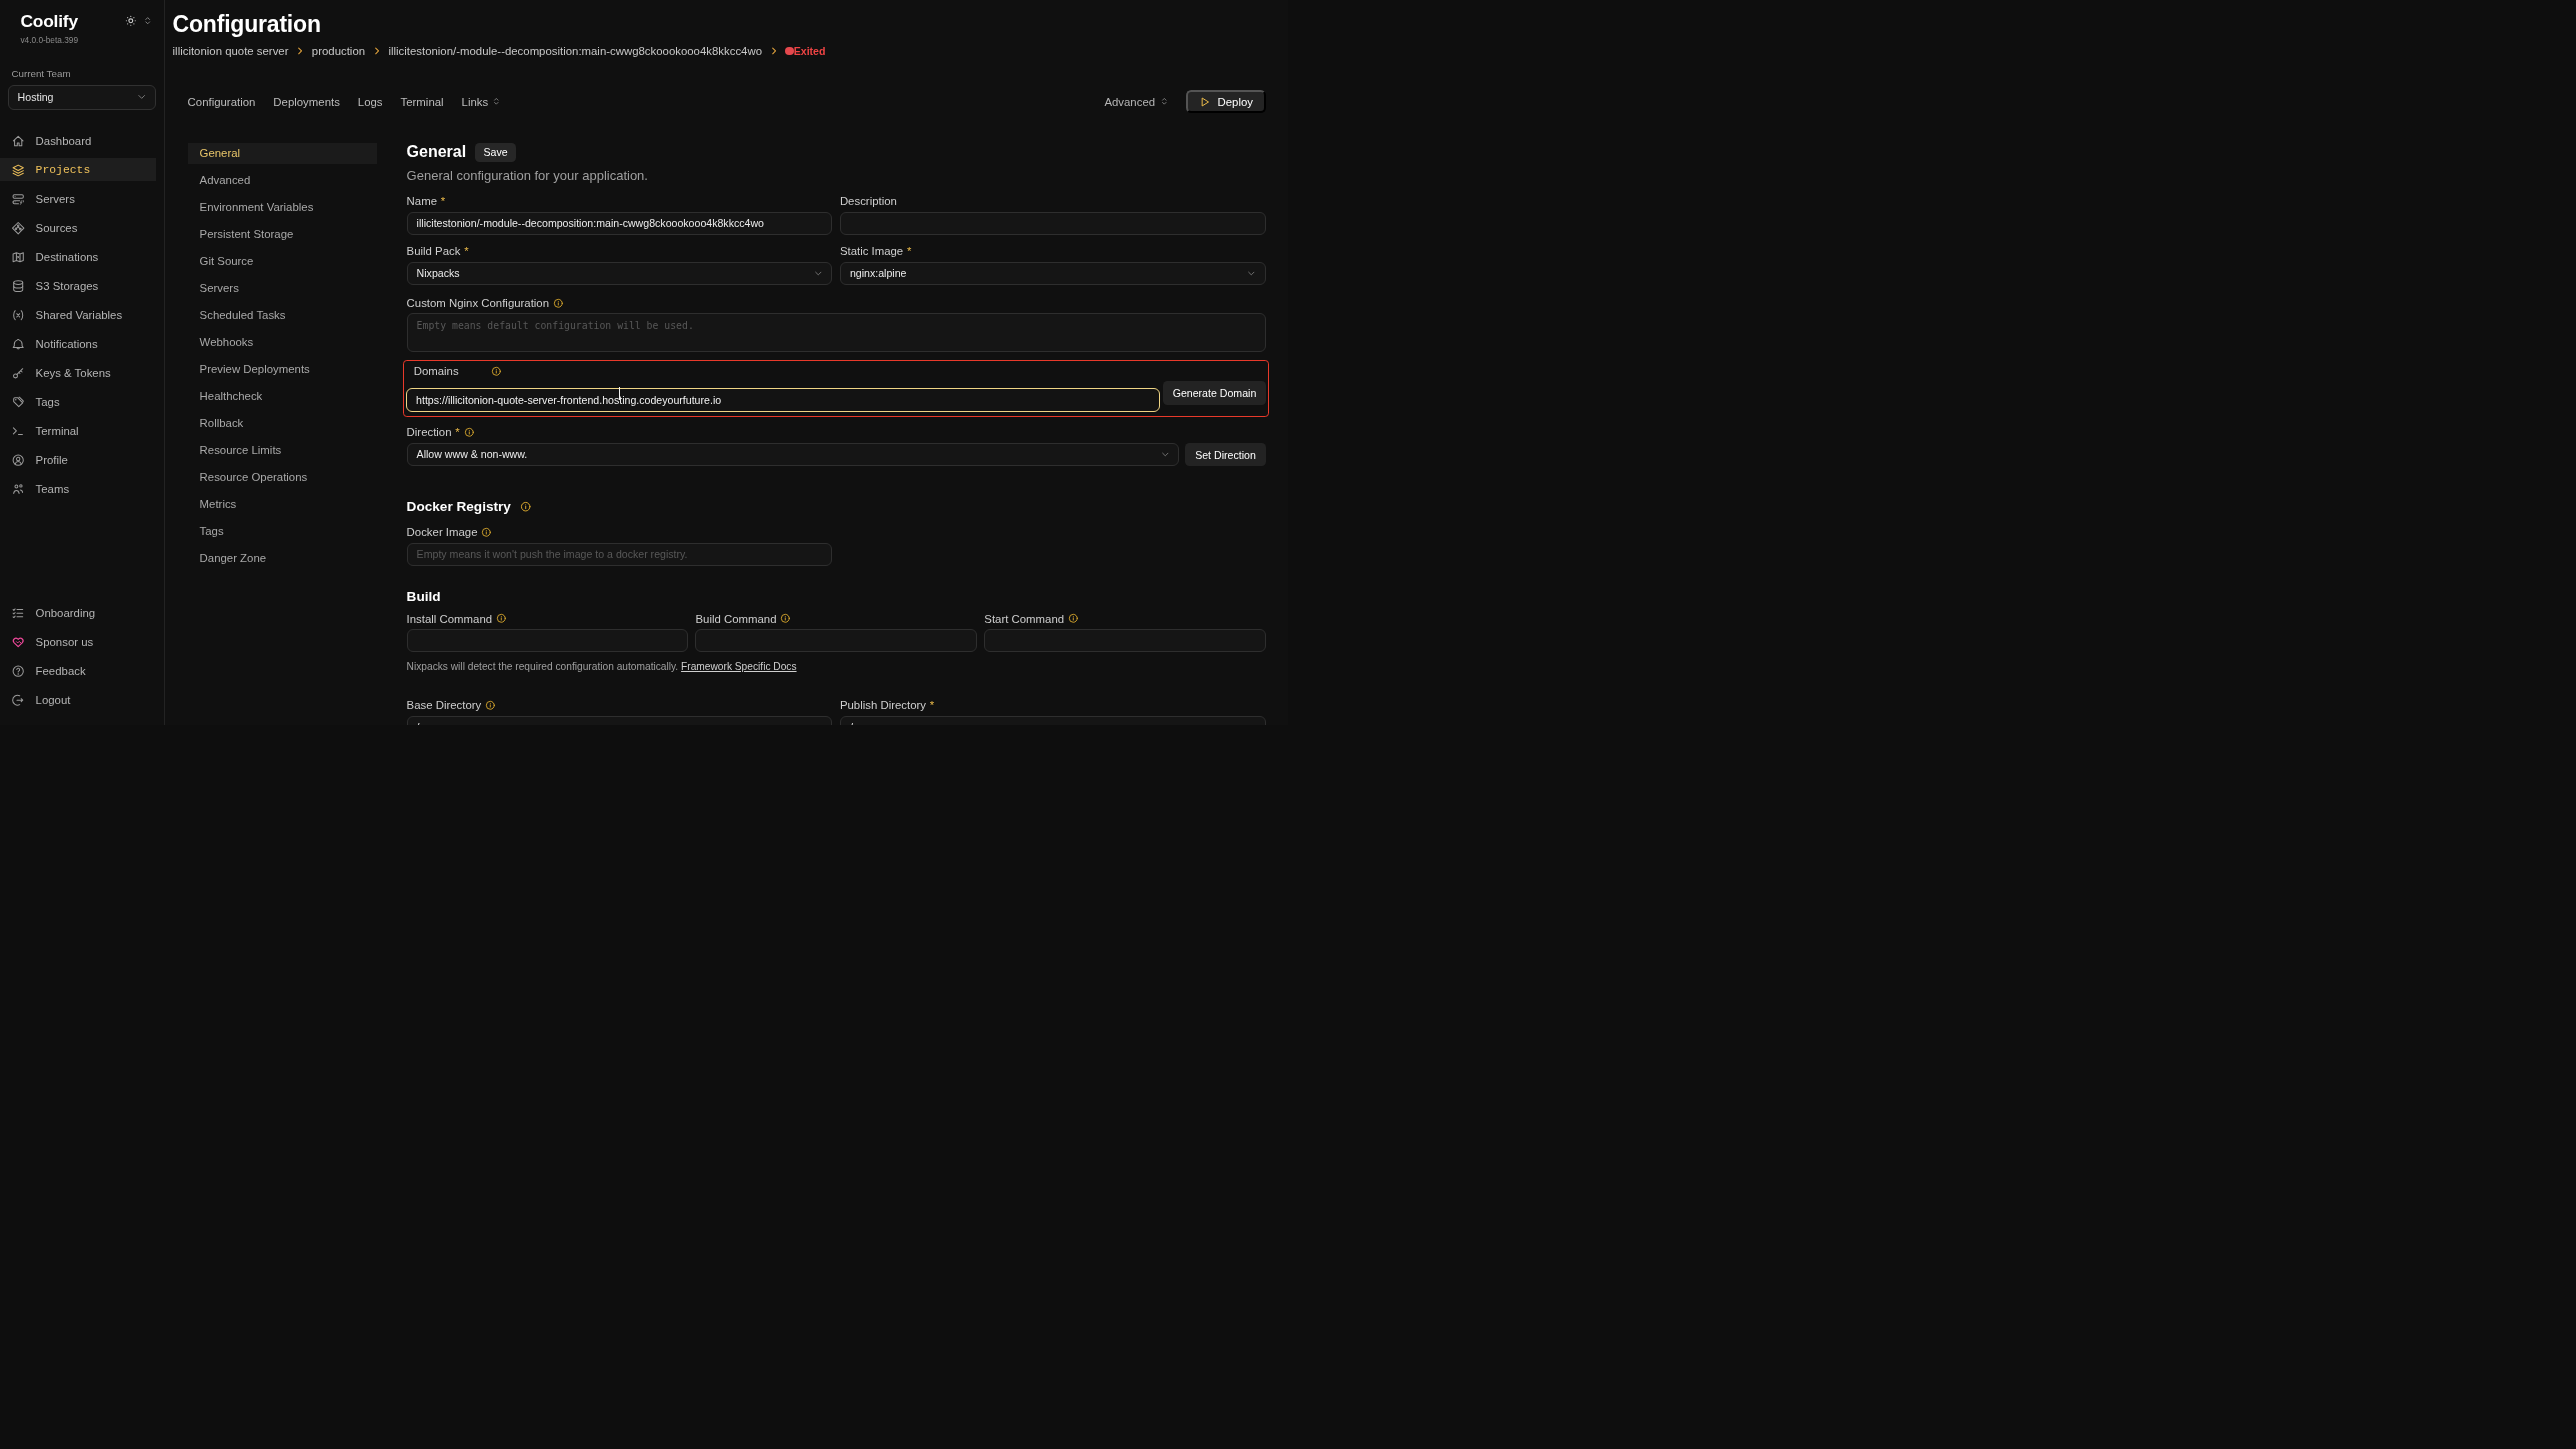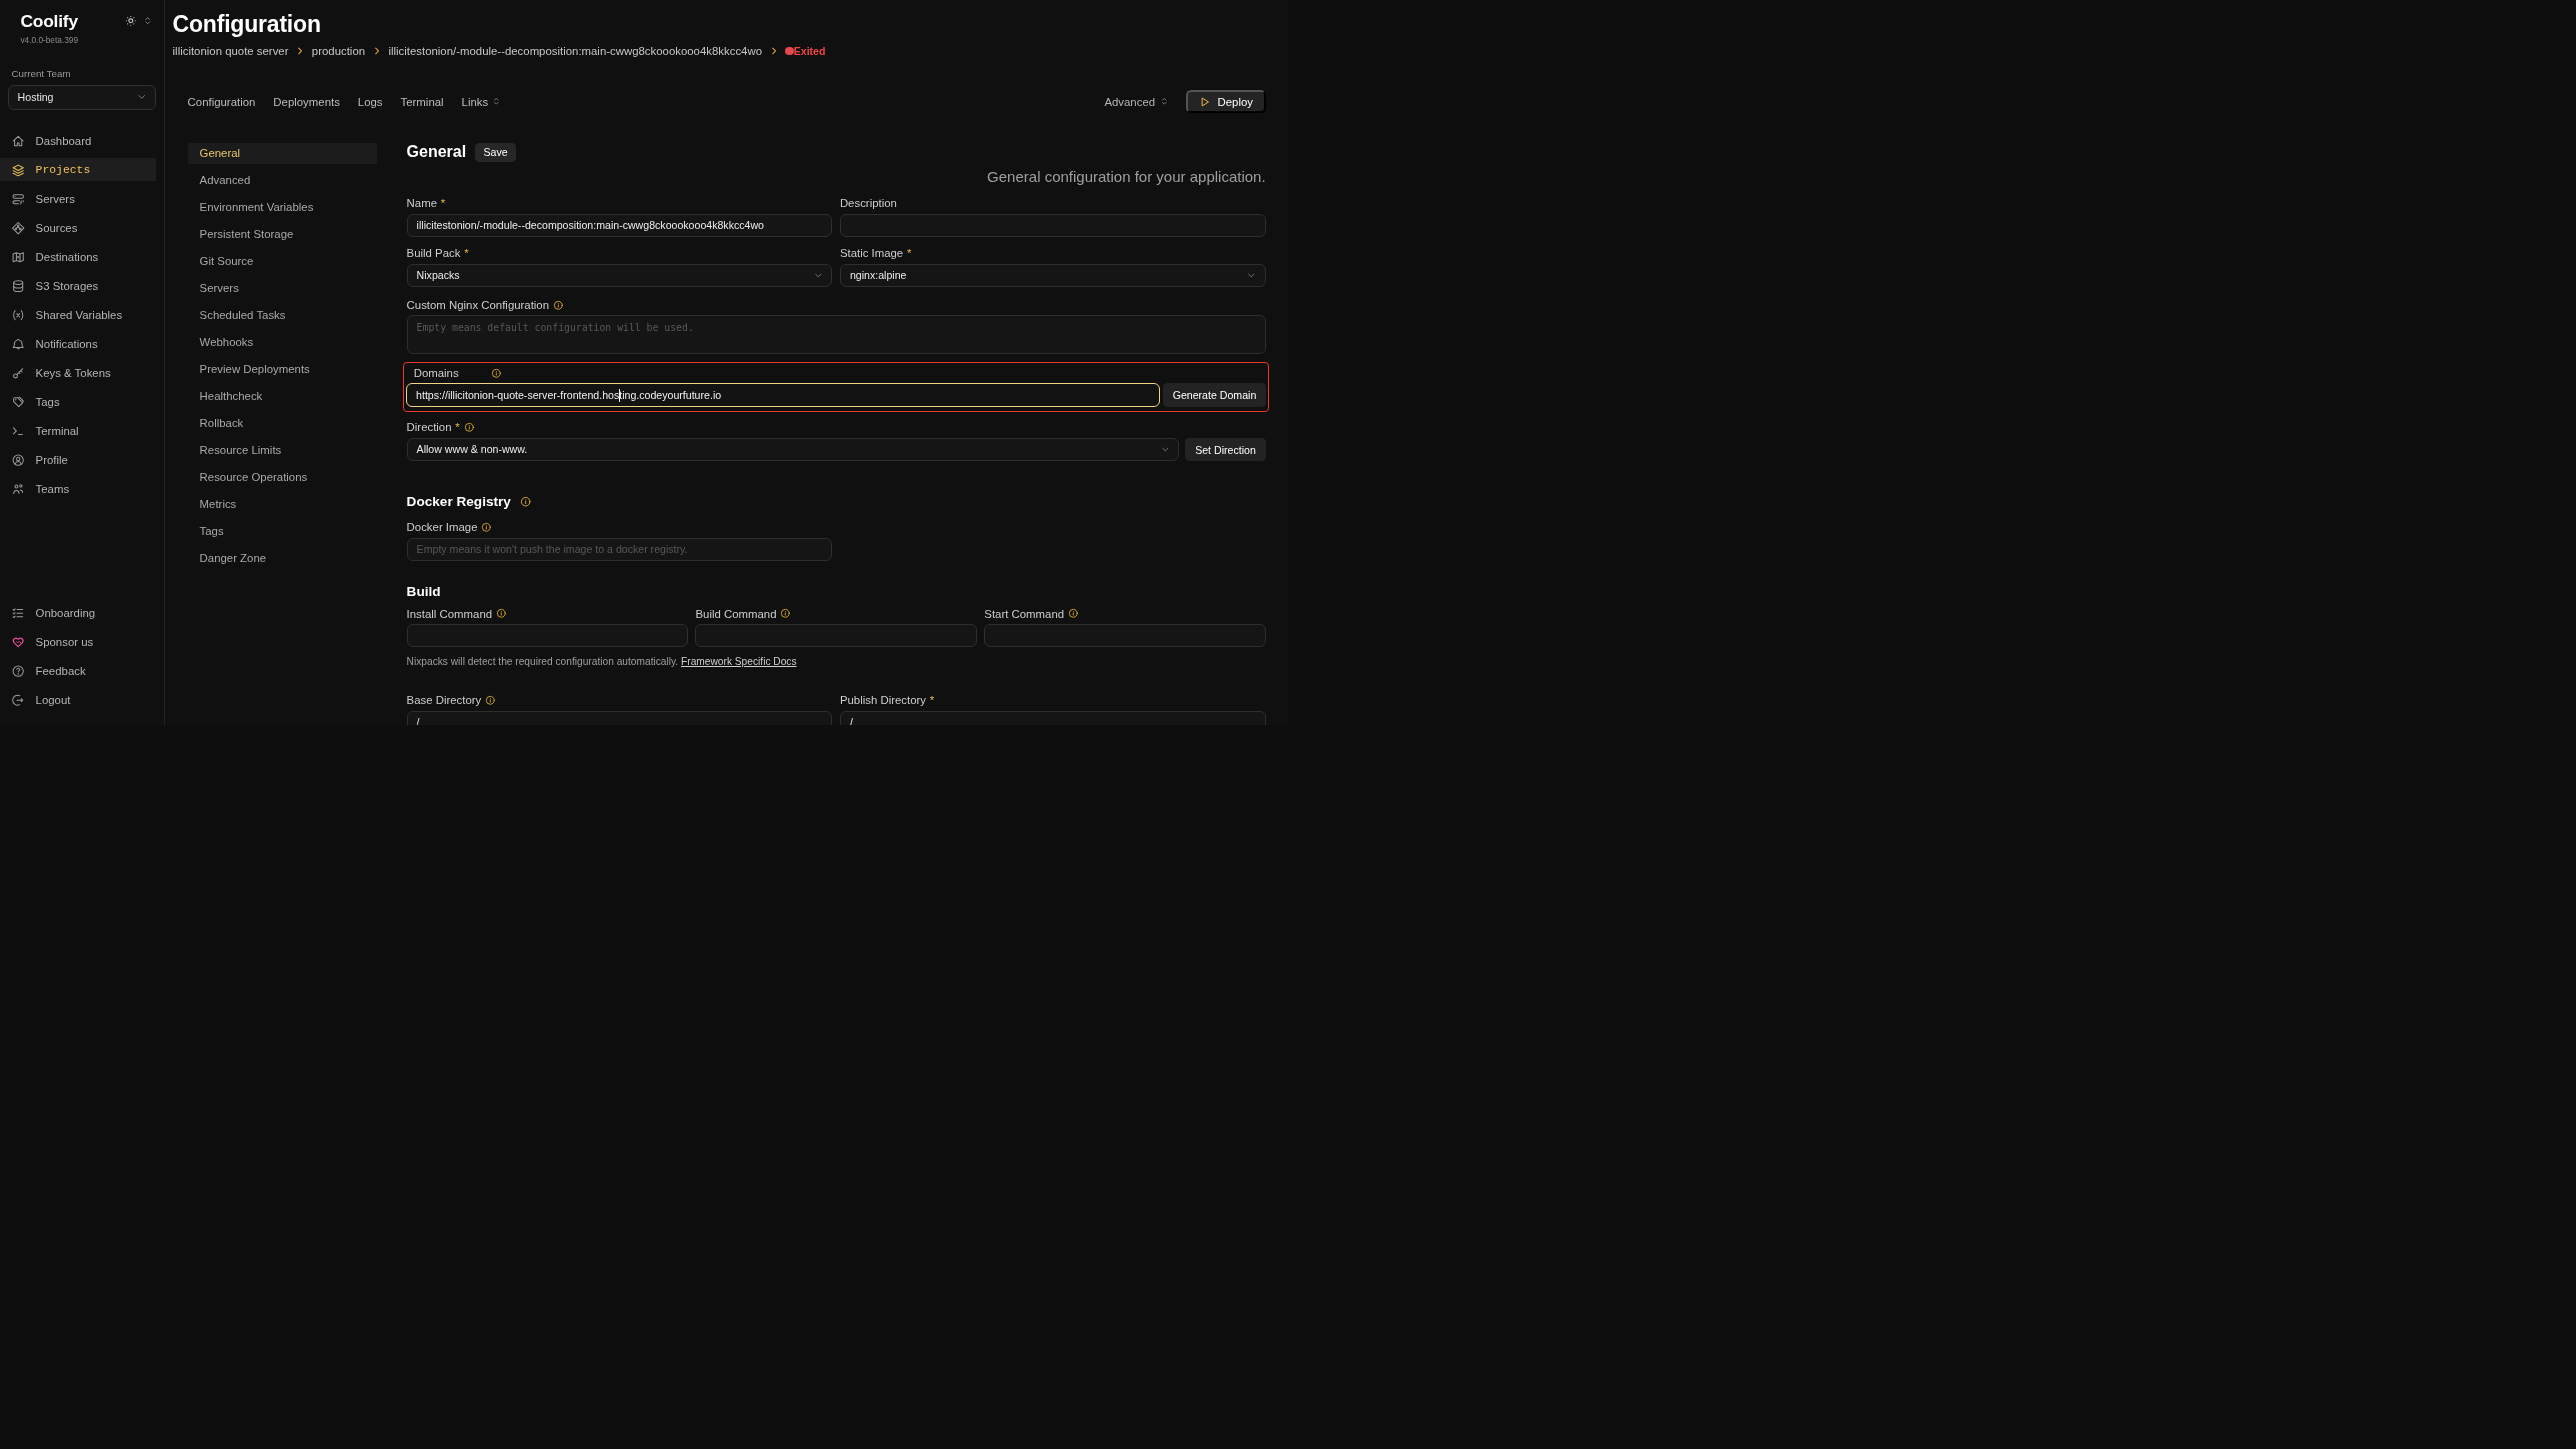--- a/index.html
+++ b/index.html
@@ -71,21 +71,21 @@
   .subnav-item.active { background:#1b1b1b; color:#e9c66a; }
 
   .form { margin-left:30px; width:859px; }
   .sec-head { display:flex; align-items:center; gap:9px; }
   .sec-title { font-size:16px; font-weight:bold; color:#fff; }
   .sec-title.sm { font-size:13.6px; }
   .btn {
     background:#272727; border:none; border-radius:4.5px; color:#fff; font-size:10.6px;
     font-family:inherit; padding:3.8px 8.3px; cursor:pointer;
   }
-  .sec-desc { margin-top:6px; font-size:15px; color:#9f9f9f;text-align:right; }
+  .sec-desc { margin-top:6px; font-size:13px; color:#9f9f9f; }
 
   .grid2 { display:grid; grid-template-columns:1fr 1fr; column-gap:7.6px; }
   .grid3 { display:grid; grid-template-columns:1fr 1fr 1fr; column-gap:7.6px; }
   .mt16 { margin-top:12px; } .mt14 { margin-top:10.6px; } .mt12 { margin-top:9px; }
   .mt44 { margin-top:33px; } .mt30 { margin-top:23px; } .mt36 { margin-top:27px; }
 
   .field-label { font-size:11.4px; color:#cfcfcf; display:flex; align-items:center; gap:3.8px; margin-bottom:4.5px; }
   .req { color:#e9b949; }
   .info { width:10.6px; height:10.6px; color:#e0ad2e; }
   .tbox {
@@ -108,21 +108,21 @@
   }
 
   .domains-group {
     margin:4.5px -3.8px 0 -3.8px; border:1.5px solid #e8392a; border-radius:3.8px; padding:2.3px 2.3px 4.5px 2.3px;
   }
   .domains-group .field-label { margin:2.3px 0 3.8px 7.6px;gap:32px; }
   .domain-row { display:flex; gap:3px; }
   .domain-input-wrap { position:relative; flex:1; }
   .domain-input {
     width:100%; height:23.5px; background:#131313; border:1.5px solid #efd585; border-radius:6px;
-    color:#f2f2f2; font-size:10.6px; font-family:inherit; padding:0 9px; outline:none;
+    color:#f2f2f2; font-size:10.6px; font-family:inherit; padding:0 9px; outline:none;margin-top:7px;
   }
   .caret { position:absolute; left:213px; top:5.3px; width:1.1px; height:13px; background:#f2f2f2; }
   .side-btn {
     height:23.5px; background:#232323; border:none; border-radius:4.5px; color:#fff;
     font-size:10.6px; font-family:inherit; padding:0 9.8px; white-space:nowrap; cursor:pointer;
   }
   .dir-row { display:flex; gap:6px; margin-top:4.5px; }
 
   .note { margin-top:9px; font-size:10.2px; color:#9f9f9f; }
   .note a { color:#cfcfcf; text-decoration:underline; cursor:pointer; }

